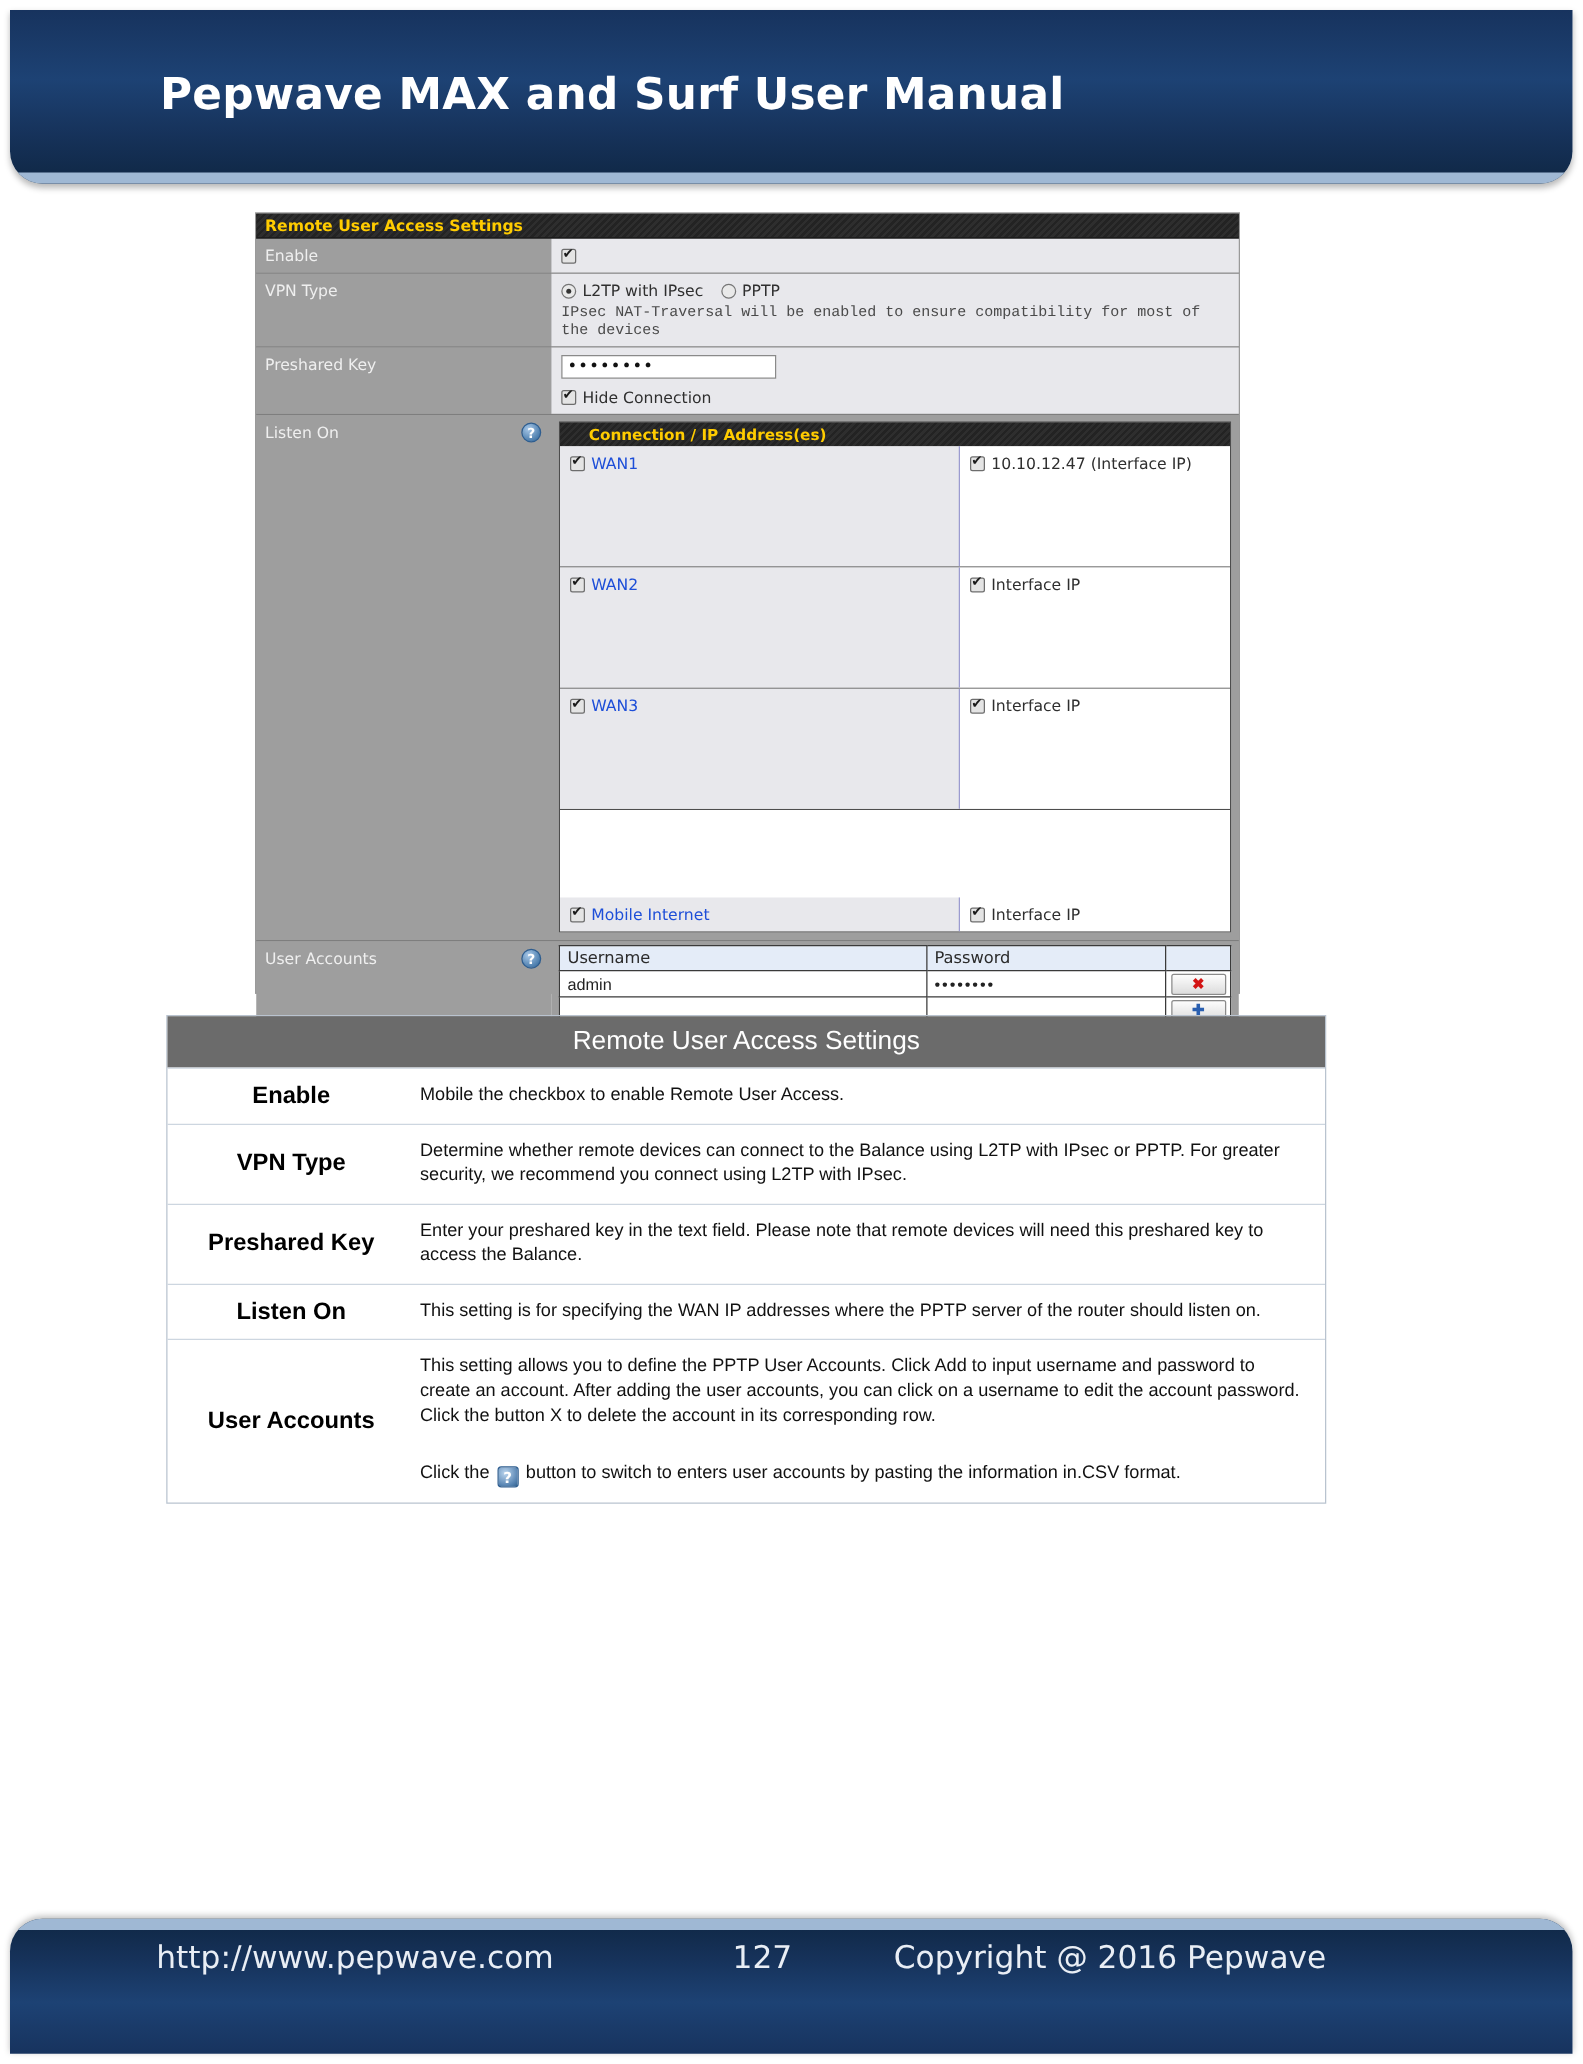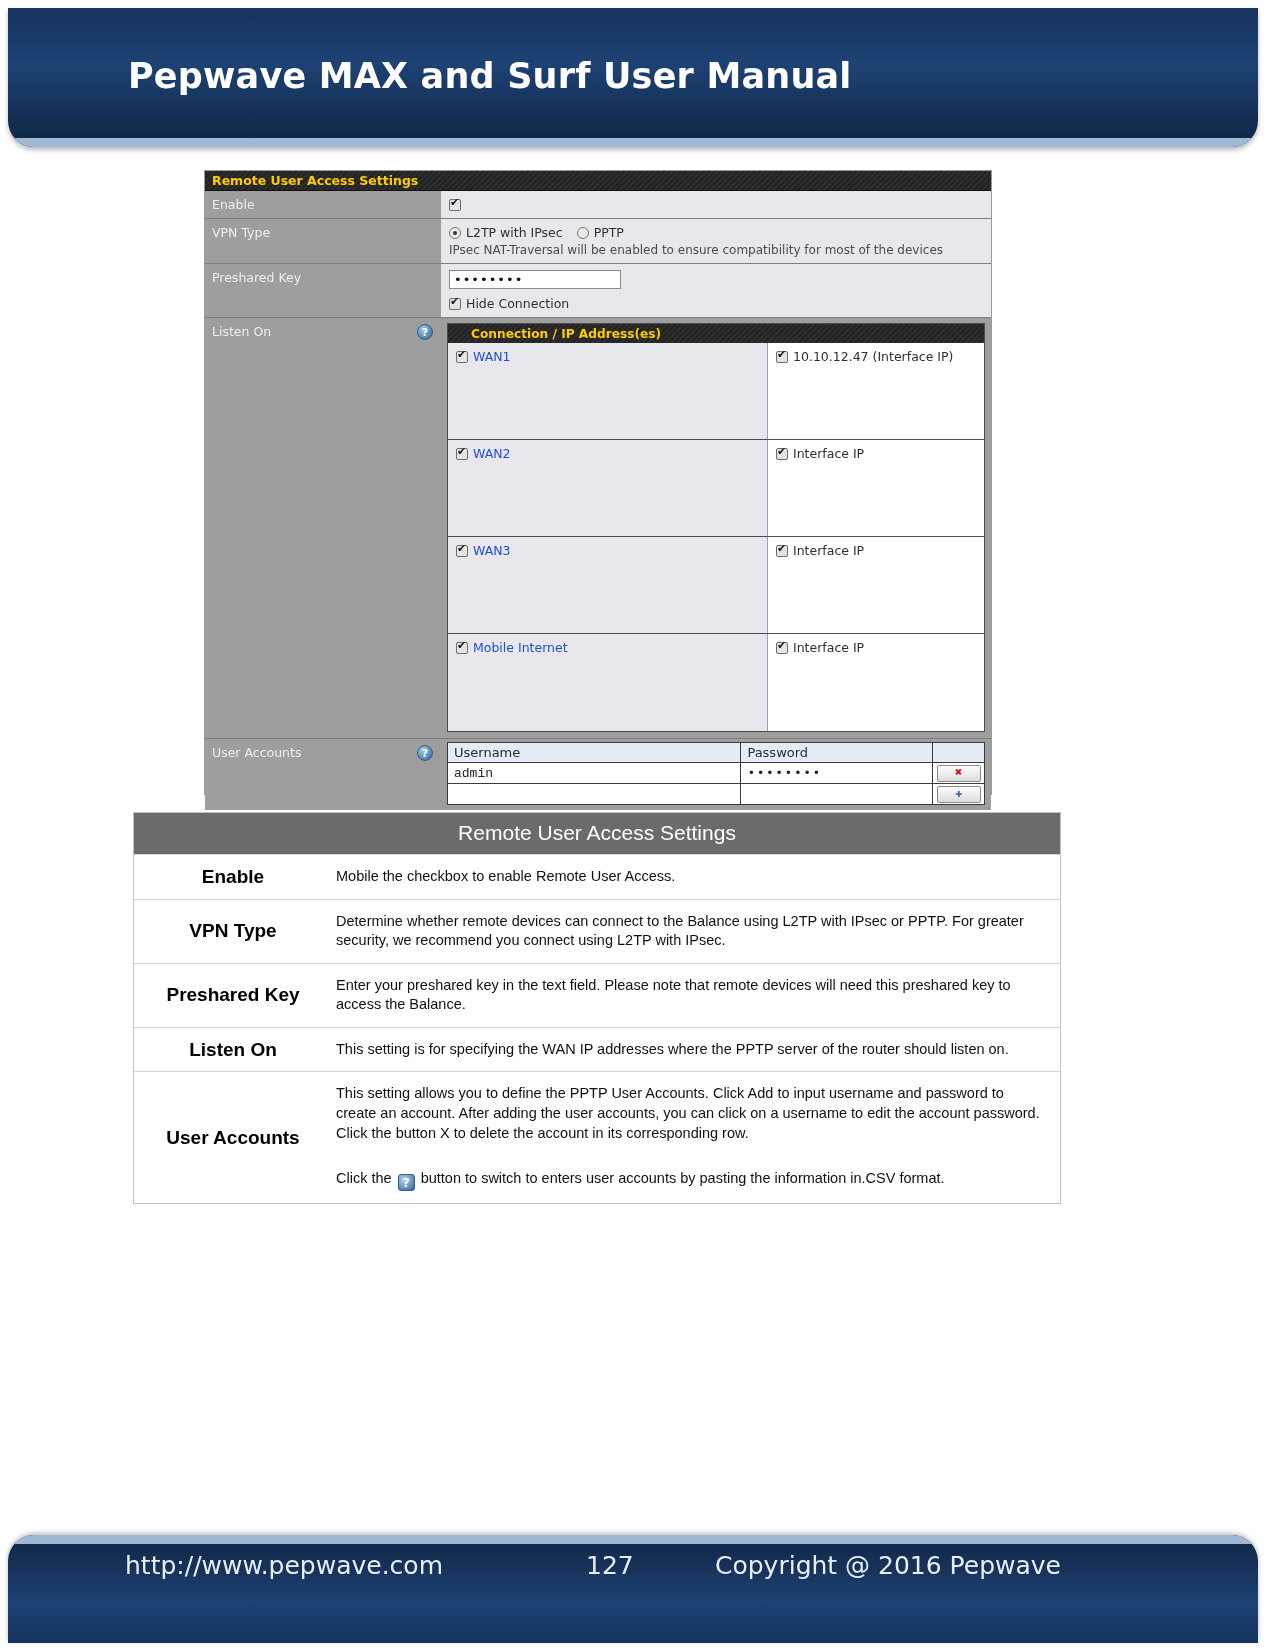--- a/index.html
+++ b/index.html
@@ -62,21 +62,21 @@
   }
   .radio{
     display:inline-block; width:12px; height:12px; vertical-align:-2px;
     border:1px solid #767676; border-radius:50%; background:#e9e9e9; margin-right:5px; position:relative;
   }
   .radio.on::after{
     content:""; position:absolute; left:3px; top:3px; width:4px; height:4px; border-radius:50%; background:#333;
   }
   .opt-line { color:#2f2f2f; font-size:12.5px; }
   .opt-line .spacer { display:inline-block; width:14px; }
-  .hint { color:#4a4a4a; font-size:12px; margin-top:3px; }
+  .hint { color:#4a4a4a; font-size:12px; margin-top:3px;font-family:Liberation Mono, monospace; }
 
   .pskbox{
     width:172px; height:19px; background:#fff; border:1px solid #8a8a8a;
     color:#111; font-size:13px; letter-spacing:1px; padding:0 4px; line-height:18px;
     font-family:"DejaVu Sans", sans-serif;
   }
   .hidechars{ margin-top:7px; color:#2f2f2f; font-size:12.5px; }
 
   .helpicon{
     display:inline-block; width:16px; height:16px; border-radius:50%;
@@ -92,39 +92,39 @@
     width:236px; min-width:236px; background:#9e9e9e; color:#efefef; position:relative;
     padding:6px 0 0 7px; font-size:12.5px;
   }
   .listen-val{ flex:1; background:#9e9e9e; padding:5px 6px 6px 6px; }
   .conn-table{ border:1px solid #4d4d4d; background:#fff; }
   .conn-head{
     height:19px; background: repeating-linear-gradient(135deg,#232323 0px,#232323 2px,#2e2e2e 2px,#2e2e2e 4px), #2a2a2a;
     color:#ffcc00; font-weight:bold; font-size:12.2px; display:flex; align-items:center; padding-left:23px;
   }
   .conn-row{ display:flex; height:97px; border-bottom:1px solid #4d4d4d; }
-  .conn-row:last-child{ border-bottom:none; }
+  .conn-row:last-child{ border-bottom:none;align-items:flex-end; }
   .conn-c1{ flex:0 0 320px; background:#e8e8ec; color:#1d4ed8; padding:6px 8px; border-right:1px solid #9b9bd0; font-size:12.5px;}
   .conn-c2{ flex:1; background:#ffffff; color:#2f2f2f; padding:6px 8px; font-size:12.5px;}
 
   
   .ua-row{ display:flex; }
   .ua-label{
     width:236px; min-width:236px; background:#9e9e9e; color:#efefef; position:relative;
     padding:6px 0 0 7px; font-size:12.5px;
   }
   .ua-val{ flex:1; background:#9e9e9e; padding:3px 6px 5px 6px; }
   .ua-table{ border:1px solid #3a3a3a; background:#fff; width:100%; border-collapse:collapse; }
   .ua-table th{
     background:#e4ecf8; color:#2b2b2b; font-weight:normal; font-size:13px; text-align:left;
     padding:2px 6px; border:1px solid #3a3a3a; font-family:"DejaVu Sans", sans-serif;
   }
   .ua-table td{
     background:#fff; color:#222; font-size:13px; padding:2px 6px; border:1px solid #3a3a3a; height:21px;
-    font-family:Liberation Mono, monospace;
+    font-family:Liberation Sans, sans-serif;
   }
   .ua-col-user{ width:300px; }
   .ua-col-pass{ width:195px; }
   .ua-col-act{ width:52px; padding:1px !important; text-align:center; }
   .actbtn{
     display:inline-block; width:44px; height:17px; line-height:15px; text-align:center;
     background: linear-gradient(to bottom,#fdfdfd,#dcdcdc); border:1px solid #8a8a8a; border-radius:2px;
     font-size:12px; font-weight:bold;
   }
   .actbtn.x{ color:#d31313; }

